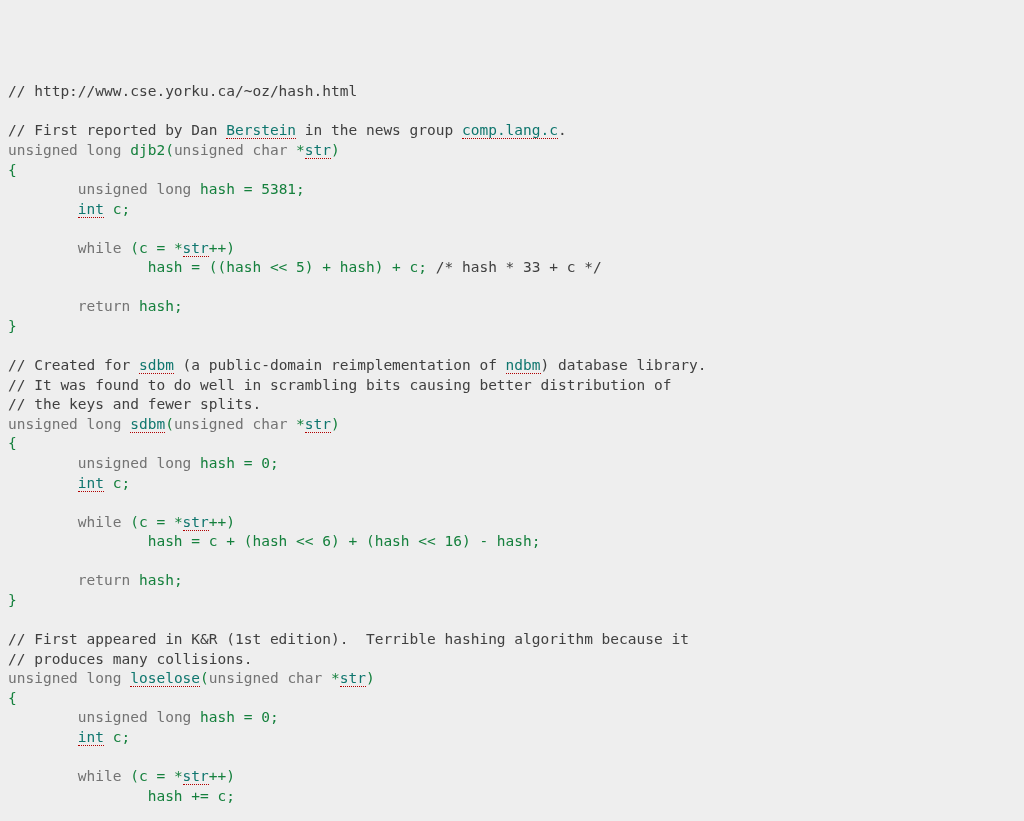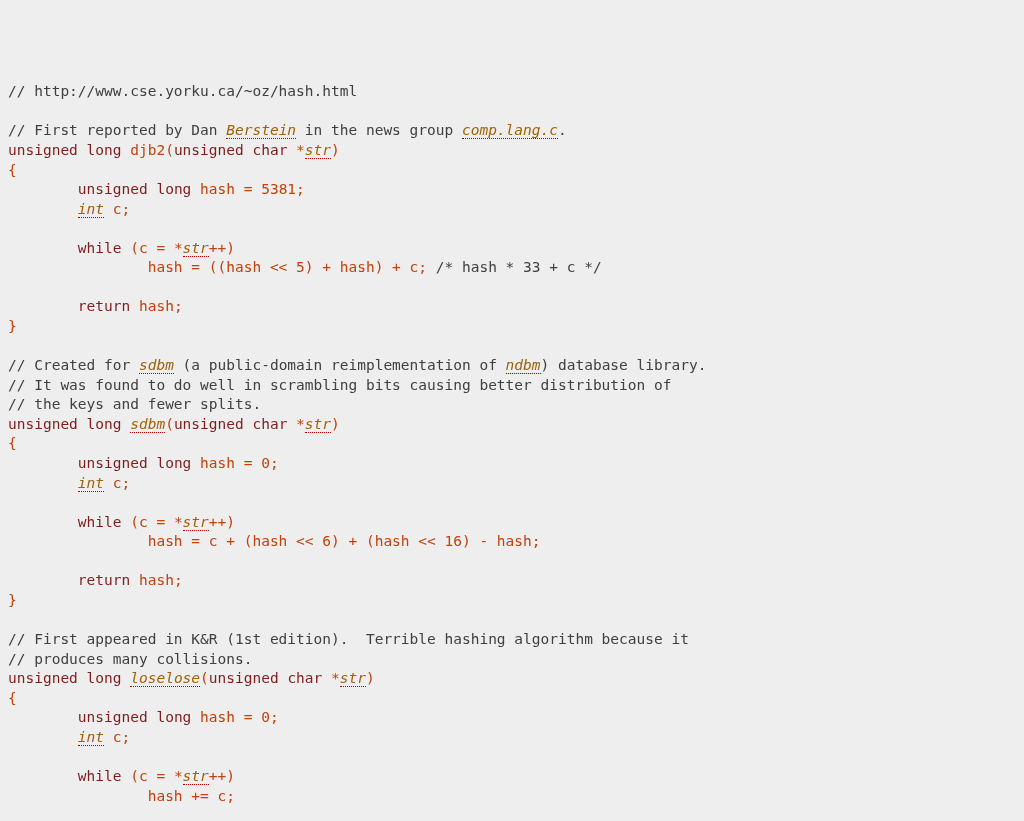--- a/index.html
+++ b/index.html
@@ -8,23 +8,23 @@
     background: #eeeeee;
     font-family: "Consolas", "Menlo", "DejaVu Sans Mono", monospace;
     font-size: 14.5px;
     line-height: 1.35;
     color: #000;
     white-space: pre;
     width: 1024px;
     box-sizing: border-box;
   }
   .cm { color: #404040; }           
-  .kw { color: #7f1d1d; }                            
-  .sq { color: #a16207; border-bottom: 1px dotted #b00000; font-style: italic; }  
-  .pl { color: #c2410c; }
+  .kw { color: #737373; }                            
+  .sq { color: #0f766e; border-bottom: 1px dotted #b00000; }  
+  .pl { color: #15803d; }
 </style>
 </head>
 <body>
 
 
 
 <div id="code"><div><span class="cm">// http://www.cse.yorku.ca/~oz/hash.html</span></div><div>&nbsp;</div><div><span class="cm">// First reported by Dan </span><span class="cm sq">Berstein</span><span class="cm"> in the news group </span><span class="cm sq">comp.lang.c</span><span class="cm">.</span></div><div><span class="kw">unsigned</span><span class="pl"> </span><span class="kw">long</span><span class="pl"> djb2(</span><span class="kw">unsigned</span><span class="pl"> </span><span class="kw">char</span><span class="pl"> *</span><span class="sq">str</span><span class="pl">)</span></div><div><span class="pl">{</span></div><div><span class="pl">        </span><span class="kw">unsigned</span><span class="pl"> </span><span class="kw">long</span><span class="pl"> hash = 5381;</span></div><div><span class="pl">        </span><span class="kw sq">int</span><span class="pl"> c;</span></div><div>&nbsp;</div><div><span class="pl">        </span><span class="kw">while</span><span class="pl"> (c = *</span><span class="sq">str</span><span class="pl">++)</span></div><div><span class="pl">                hash = ((hash &lt;&lt; 5) + hash) + c; </span><span class="cm">/* hash * 33 + c */</span></div><div>&nbsp;</div><div><span class="pl">        </span><span class="kw">return</span><span class="pl"> hash;</span></div><div><span class="pl">}</span></div><div>&nbsp;</div><div><span class="cm">// Created for </span><span class="cm sq">sdbm</span><span class="cm"> (a public-domain reimplementation of </span><span class="cm sq">ndbm</span><span class="cm">) database library.</span></div><div><span class="cm">// It was found to do well in scrambling bits causing better distribution of</span></div><div><span class="cm">// the keys and fewer splits.</span></div><div><span class="kw">unsigned</span><span class="pl"> </span><span class="kw">long</span><span class="pl"> </span><span class="sq">sdbm</span><span class="pl">(</span><span class="kw">unsigned</span><span class="pl"> </span><span class="kw">char</span><span class="pl"> *</span><span class="sq">str</span><span class="pl">)</span></div><div><span class="pl">{</span></div><div><span class="pl">        </span><span class="kw">unsigned</span><span class="pl"> </span><span class="kw">long</span><span class="pl"> hash = 0;</span></div><div><span class="pl">        </span><span class="kw sq">int</span><span class="pl"> c;</span></div><div>&nbsp;</div><div><span class="pl">        </span><span class="kw">while</span><span class="pl"> (c = *</span><span class="sq">str</span><span class="pl">++)</span></div><div><span class="pl">                hash = c + (hash &lt;&lt; 6) + (hash &lt;&lt; 16) - hash;</span></div><div>&nbsp;</div><div><span class="pl">        </span><span class="kw">return</span><span class="pl"> hash;</span></div><div><span class="pl">}</span></div><div>&nbsp;</div><div><span class="cm">// First appeared in K&amp;R (1st edition).  Terrible hashing algorithm because it</span></div><div><span class="cm">// produces many collisions.</span></div><div><span class="kw">unsigned</span><span class="pl"> </span><span class="kw">long</span><span class="pl"> </span><span class="sq">loselose</span><span class="pl">(</span><span class="kw">unsigned</span><span class="pl"> </span><span class="kw">char</span><span class="pl"> *</span><span class="sq">str</span><span class="pl">)</span></div><div><span class="pl">{</span></div><div><span class="pl">        </span><span class="kw">unsigned</span><span class="pl"> </span><span class="kw">long</span><span class="pl"> hash = 0;</span></div><div><span class="pl">        </span><span class="kw sq">int</span><span class="pl"> c;</span></div><div>&nbsp;</div><div><span class="pl">        </span><span class="kw">while</span><span class="pl"> (c = *</span><span class="sq">str</span><span class="pl">++)</span></div><div><span class="pl">                hash += c;</span></div><div>&nbsp;</div></div>
 
 
 

